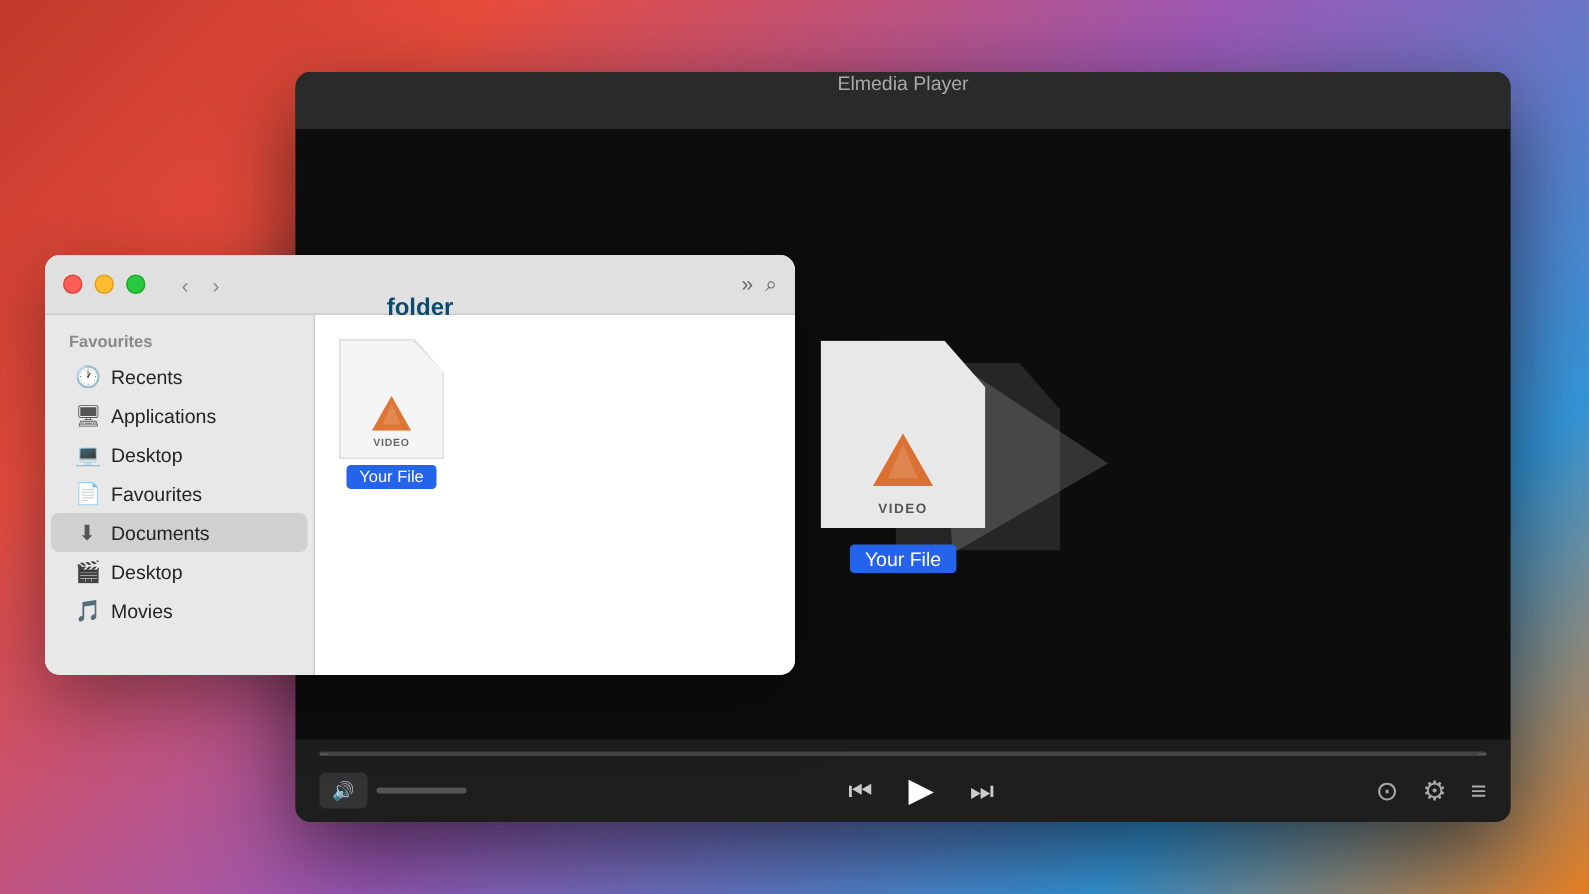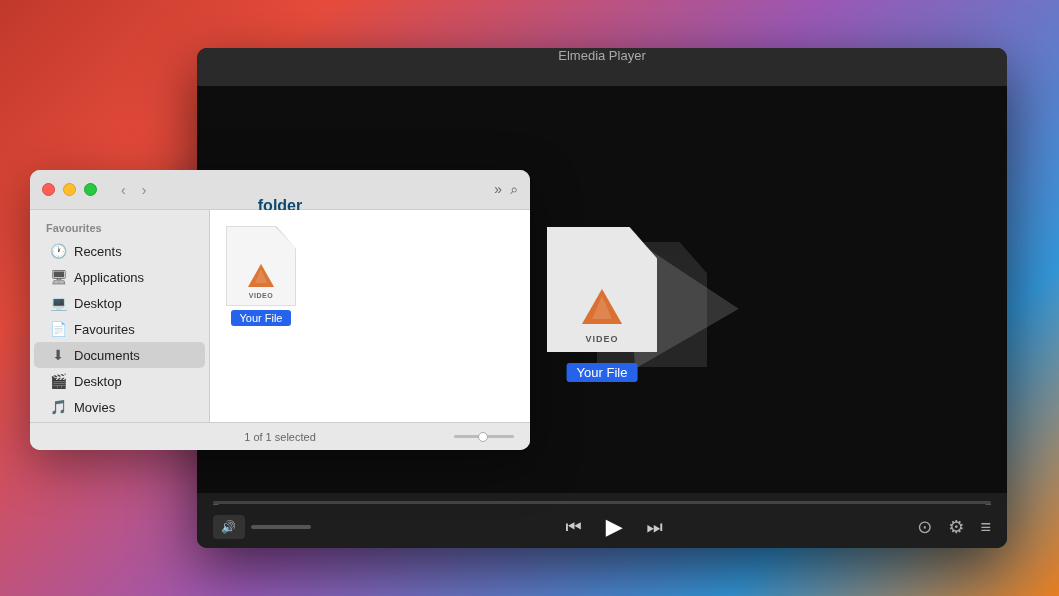--- a/index.html
+++ b/index.html
@@ -534,21 +534,13 @@
             <polygon points="3,26 16,3 29,26" fill="#c0392b" opacity="0.25"></polygon>
             <polygon points="10,22 16,8 22,22" fill="white" opacity="0.15"></polygon>
           </svg>
           <span class="file-icon-type">VIDEO</span>
         </div>
         <span class="file-name-badge">Your File</span>
       </div>
     </div>
   </div>
 
-  <div class="finder-statusbar">
-    <span>1 of 1 selected</span>
-    <div class="zoom-slider">
-      <div class="slider-track">
-        <div class="slider-thumb"></div>
-      </div>
-    </div>
-  </div>
 </div>
 
 </body></html>

